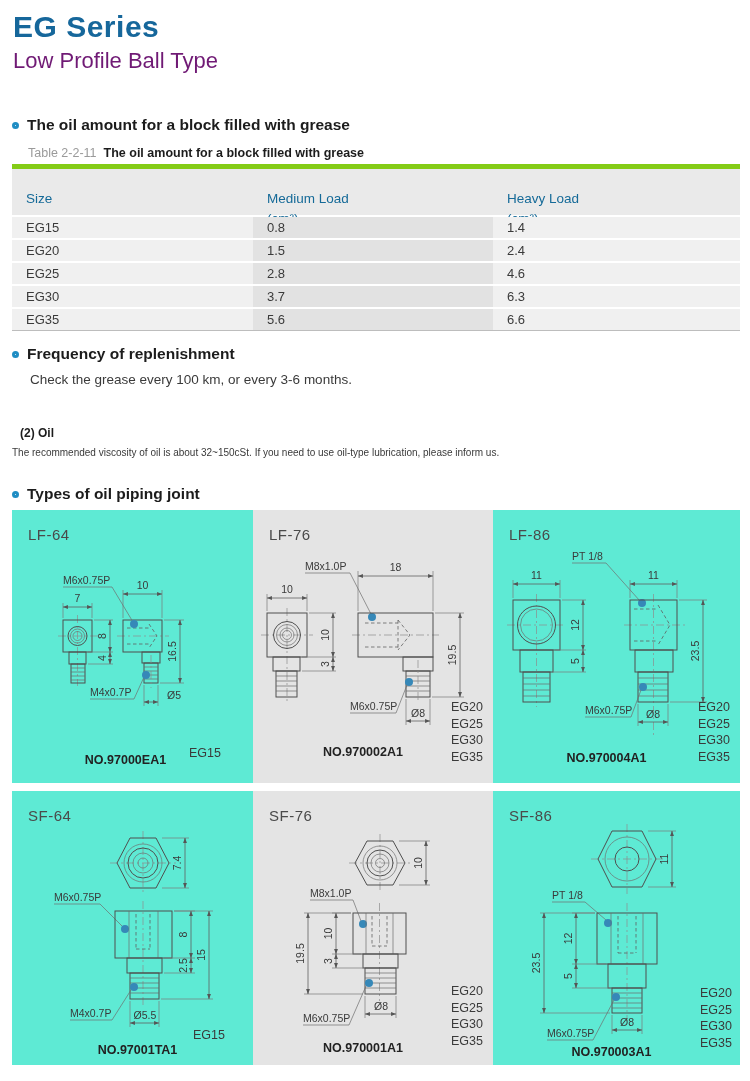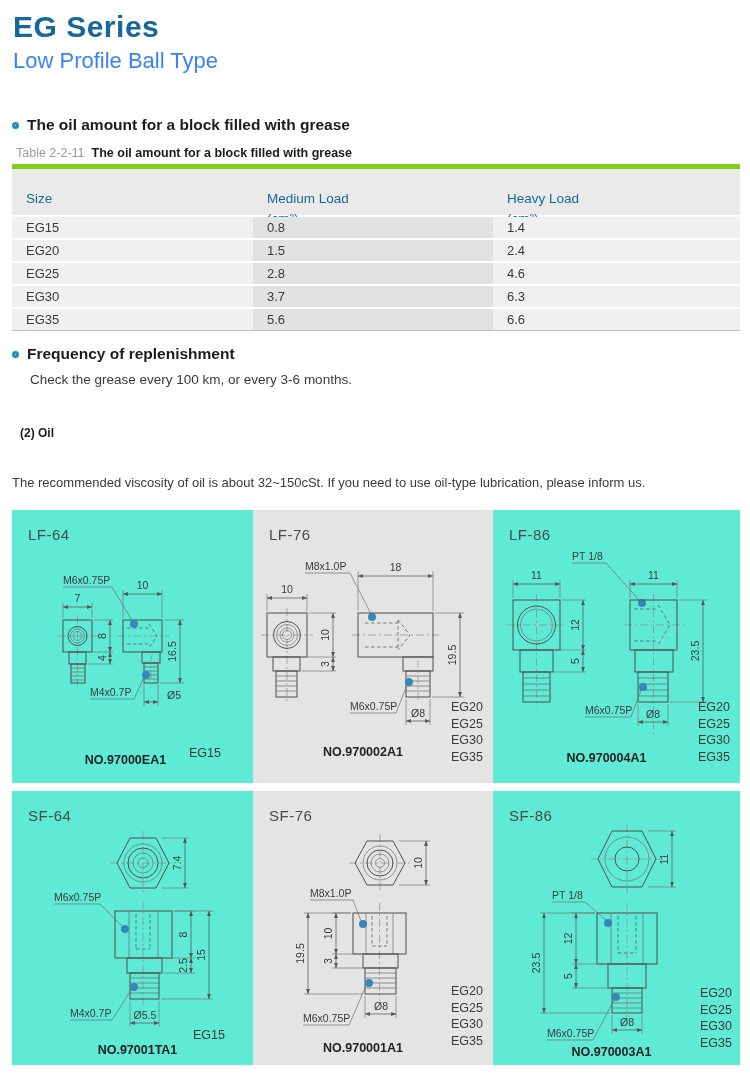--- a/index.html
+++ b/index.html
@@ -3,48 +3,48 @@
 <meta charset="utf-8">
 <style>
   * { margin:0; padding:0; box-sizing:border-box; }
   html,body { width:750px; height:1081px; background:#ffffff; overflow:hidden;
     font-family:"Liberation Sans","DejaVu Sans",sans-serif; color:#2e2e2e; }
   .content { position:relative; width:750px; height:1081px; }
 
   
   .page-title { position:absolute; left:13px; top:10px; font-size:30px; font-weight:bold;
     color:#16679b; letter-spacing:0.5px; }
-  .page-subtitle { position:absolute; left:13px; top:48px; font-size:22px; color:#3b82f6; }
+  .page-subtitle { position:absolute; left:13px; top:48px; font-size:22px; color:#701a75; }
 
   
   .sec-head { position:absolute; display:flex; align-items:center; gap:8px; }
   .bullet { width:7px; height:7px; border:3px solid #1f8dc3; border-radius:50%; flex:0 0 auto; }
   .sec-head .txt { font-size:15.5px; font-weight:bold; color:#1c1c1c; }
 
-  .table-label-row { position:absolute; left:16px; top:146px; font-size:12.5px; }
+  .table-label-row { position:absolute; left:28px; top:146px; font-size:12.5px; }
   .table-label-row .lbl { color:#9a9a9a; margin-right:7px; }
   .table-label-row .cap { color:#1c1c1c; font-weight:bold; }
 
   
   .tbl { position:absolute; left:12px; top:164px; width:728px;
     border-top:5px solid #84cc16; border-bottom:1px solid #bdbdbd; }
   .tr { display:grid; grid-template-columns:241px 240px 247px; }
   .tr.head { height:46px; background:#eaeaea; }
   .tr.head .c { color:#156a98; font-size:13.5px; padding-left:14px; }
   .c-size { display:flex; align-items:center; }
   .c-two { display:flex; flex-direction:column; justify-content:center; line-height:1.45;margin-top:20px; }
   .tr.body { height:21px; margin-top:2px; }
   .tr.body .c { font-size:13px; color:#3a3a3a; padding-left:14px; display:flex; align-items:center; }
   .bg-l { background:#f0f0f0; }
   .bg-m { background:#e2e2e2; }
 
   
   .freq-body { position:absolute; left:30px; top:372px; font-size:13.5px; color:#3a3a3a; }
   .oil-head { position:absolute; left:20px; top:426px; font-size:12px; font-weight:bold; color:#1c1c1c; }
-  .oil-body { position:absolute; left:12px; top:447px; font-size:13px; color:#3a3a3a;margin-top:28px; }
+  .oil-body { position:absolute; left:12px; top:447px; font-size:10px; color:#3a3a3a; }
 
   
   .panels { position:absolute; left:12px; top:510px; width:728px;
     display:grid; grid-template-columns:241px 240px 247px; grid-template-rows:273px 274px;
     row-gap:8px; background:#ffffff; }
   .panel { position:relative; }
   .p-light { background:#5eead4; }
   .p-dark { background:#e4e4e4; }
   .panel-title { position:absolute; left:16px; top:16px; font-size:15px; color:#4a4a4a; letter-spacing:0.5px; }
   .drawing { position:absolute; inset:0; }
@@ -129,20 +129,24 @@
 
   <div class="sec-head" style="left:12px; top:345px;">
     <span class="bullet"></span>
     <span class="txt">Frequency of replenishment</span>
   </div>
   <div class="freq-body">Check the grease every 100 km, or every 3-6 months.</div>
 
   <div class="oil-head">(2) Oil</div>
   <div class="oil-body">The recommended viscosity of oil is about 32~150cSt. If you need to use oil-type lubrication, please inform us.</div>
 
+  <div class="sec-head" style="left:12px; top:485px;">
+    <span class="bullet"></span>
+    <span class="txt">Types of oil piping joint</span>
+  </div>
 
   <div class="panels">
 
     <div class="panel p-light">
       <div class="panel-title">LF-64</div>
       <svg class="drawing" viewBox="0 0 241 273">
 
         <line class="cl" x1="46" y1="126" x2="86" y2="126"></line>
         <line class="cl" x1="65.5" y1="105" x2="65.5" y2="176"></line>
         <rect class="ln" x="51" y="110" width="29" height="32"></rect>

